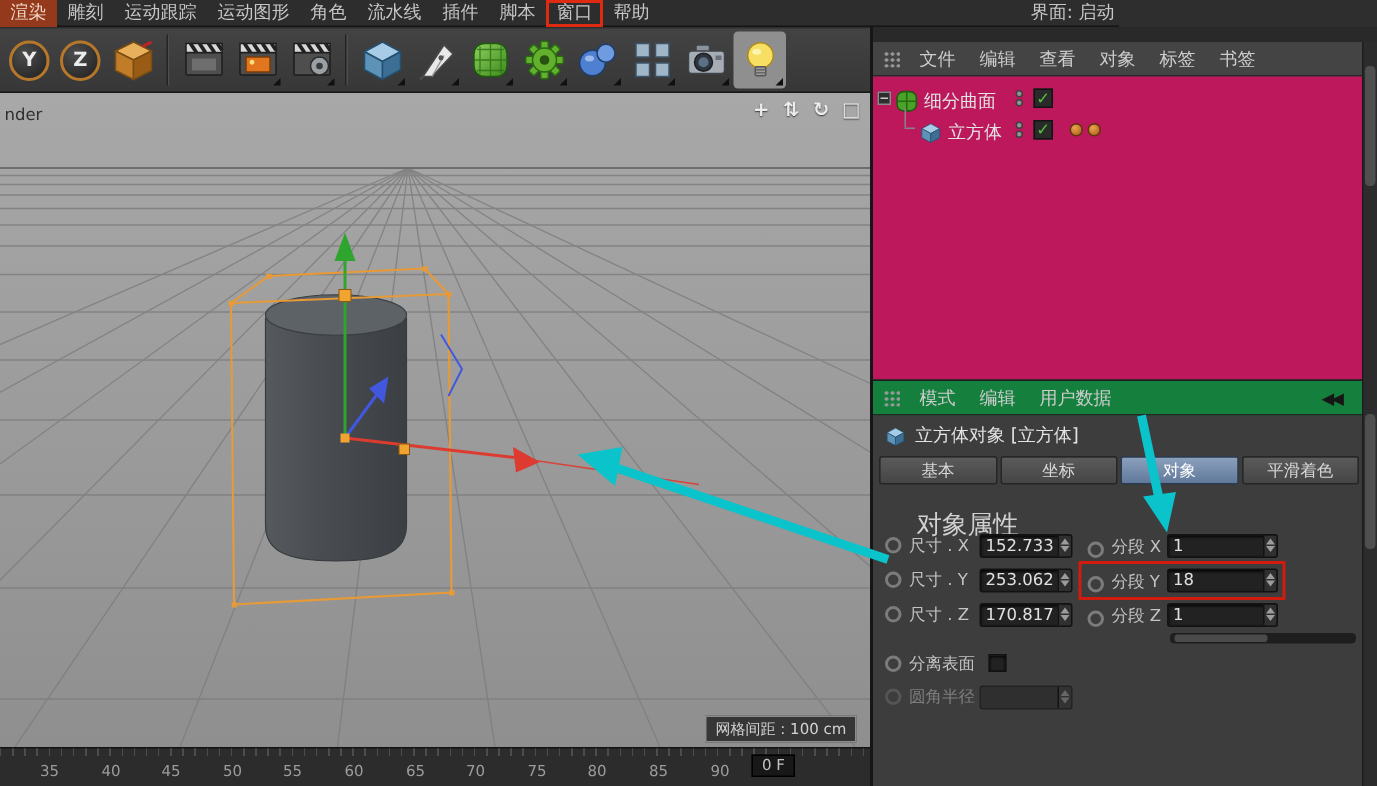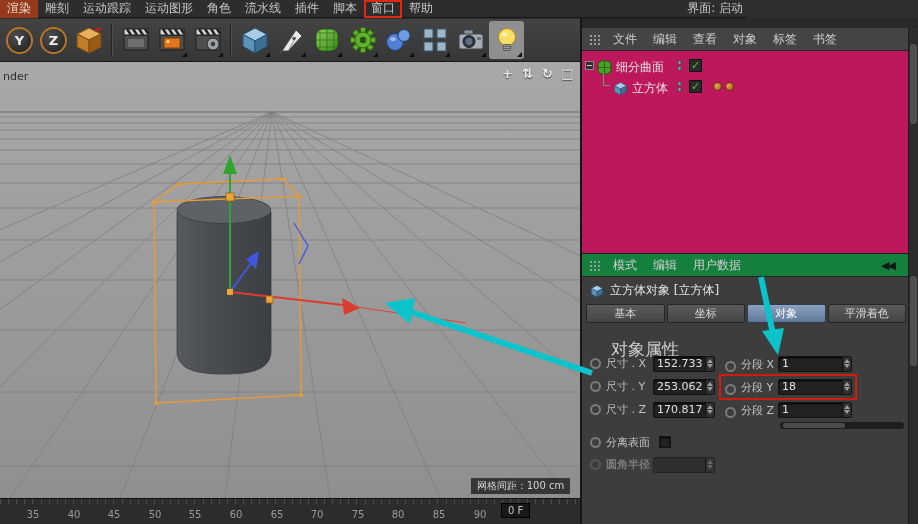--- a/index.html
+++ b/index.html
@@ -97,21 +97,21 @@
   .pin.w1{width:62px;}
   .pin.w2{width:74px;}
   .rgrp{display:flex;align-items:flex-end;margin-left:10px;position:relative;}
   .rgrp .plab{width:42px;}
   .rgrp.hl::after{content:"";position:absolute;left:-6px;top:-5px;right:-5px;bottom:-5px;
                   border:2px solid #d01b0e;z-index:10;}
   .chkbox{width:12px;height:12px;background:#222;border:1px solid #121212;box-shadow:inset 0 1px 2px #000;margin-left:6px;}
   .hscrollrow{position:relative;height:10px;}
   .hscroll{position:absolute;left:198px;top:1px;width:124px;height:7px;background:#1e1e1e;border-radius:3px;}
   .hthumb{position:absolute;left:3px;top:1px;width:62px;height:5px;background:#4a4a4a;border-radius:2px;}
-  .dim{color:#7d7d7d;font-weight:bold;}
+  .dim{color:#7d7d7d;}
   .dim .kdot{border-color:#555;}
   .dim .plab{color:#7d7d7d;}
   .dim .pin{background:#2f2f2f;color:#8a8a8a;border-color:#232323;box-shadow:none;flex-direction:column;}
   .dim .stp{background:#333;} .dim .stp .up{border-bottom-color:#666;} .dim .stp .dn{border-top-color:#666;}
 
   .vscroll{position:absolute;right:0;top:10px;width:10px;height:496px;background:#2c2c2c;border-left:1px solid #1d1d1d;}
   .vthumb{position:absolute;left:1px;width:7px;background:#4f4f4f;border-radius:3px;}
 
   
   .arrows{position:absolute;left:0;top:0;z-index:60;pointer-events:none;}

